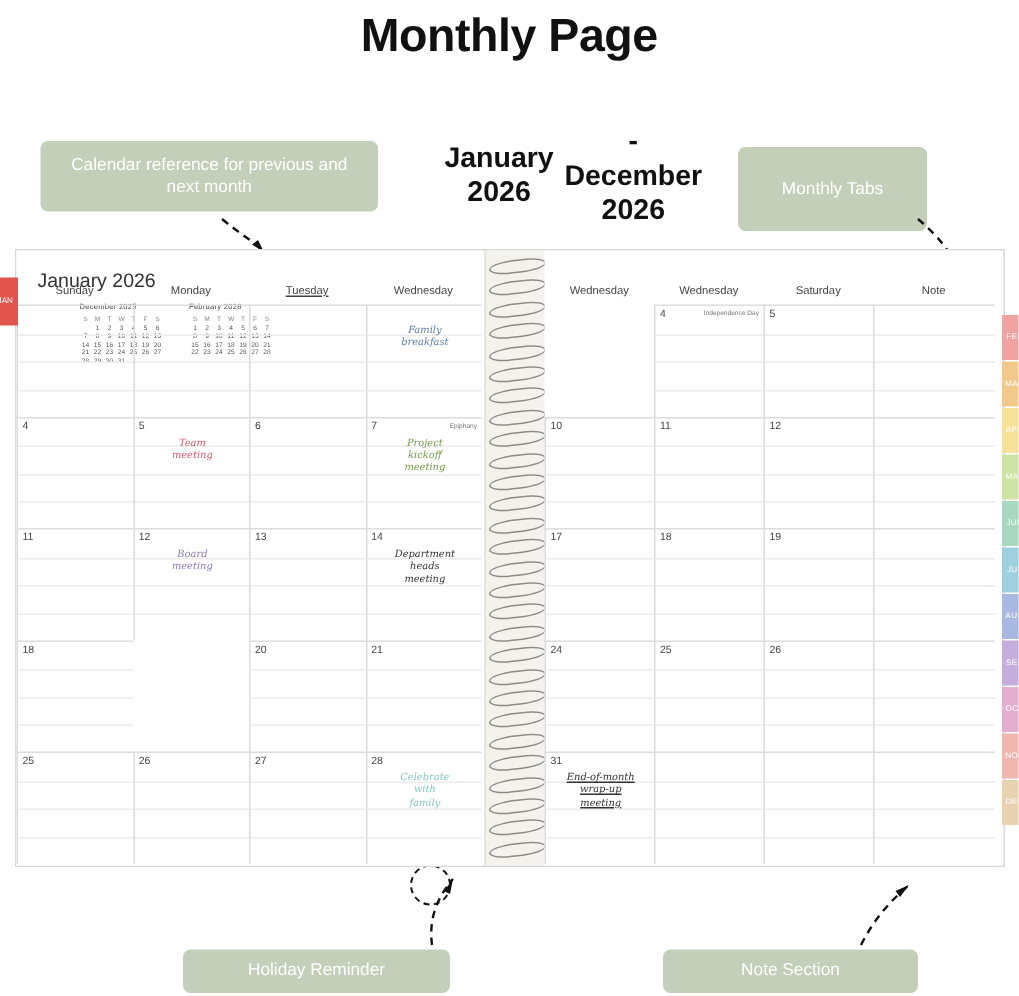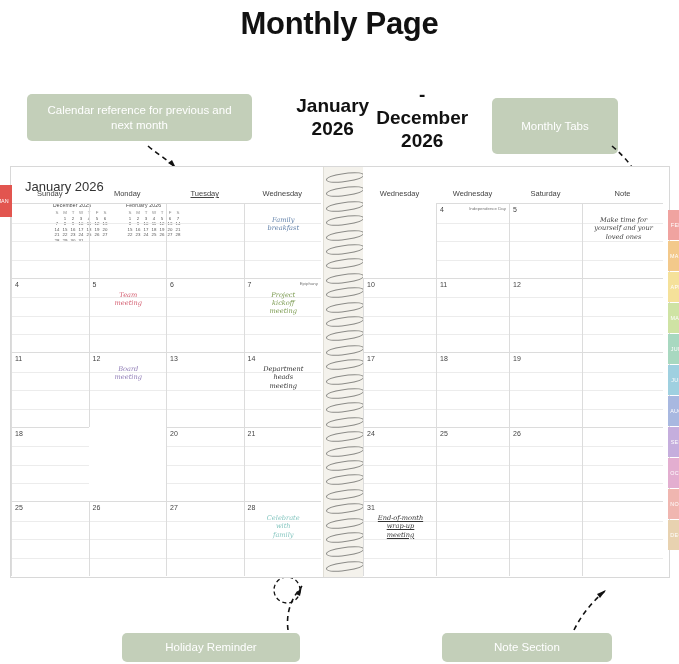--- a/index.html
+++ b/index.html
@@ -458,21 +458,20 @@
         <div class="cell" style="left: 146px; top: 0px; width: 73px; height: 74.5px;">
           <div class="rule" style="top: 18.625px;"></div>
           <div class="rule" style="top: 37.25px;"></div>
           <div class="rule" style="top: 55.875px;"></div>
           <div class="num">5</div>
         </div>
         <div class="cell" style="left: 219px; top: 0px; width: 81px; height: 74.5px;">
           <div class="rule" style="top: 18.625px;"></div>
           <div class="rule" style="top: 37.25px;"></div>
           <div class="rule" style="top: 55.875px;"></div>
-          <div class="note" style="color: rgb(68, 68, 68);">Make time for<br>yourself and your<br>loved ones</div>
         </div>
         <div class="cell" style="left: 0px; top: 74.5px; width: 73px; height: 74.5px;">
           <div class="rule" style="top: 18.625px;"></div>
           <div class="rule" style="top: 37.25px;"></div>
           <div class="rule" style="top: 55.875px;"></div>
           <div class="num">10</div>
         </div>
         <div class="cell" style="left: 73px; top: 74.5px; width: 73px; height: 74.5px;">
           <div class="rule" style="top: 18.625px;"></div>
           <div class="rule" style="top: 37.25px;"></div>

